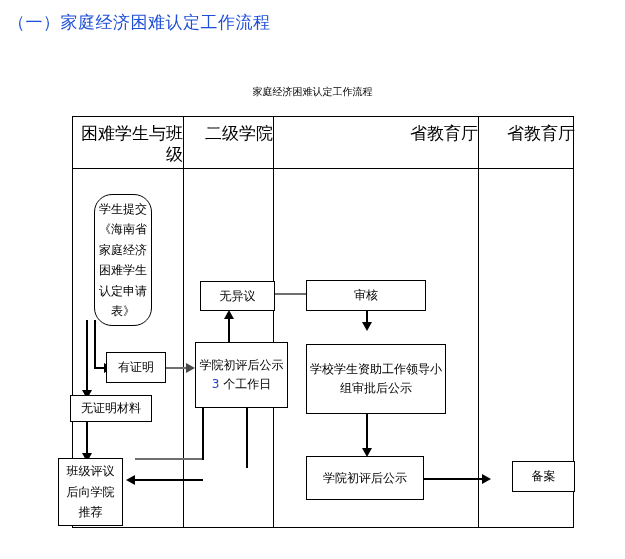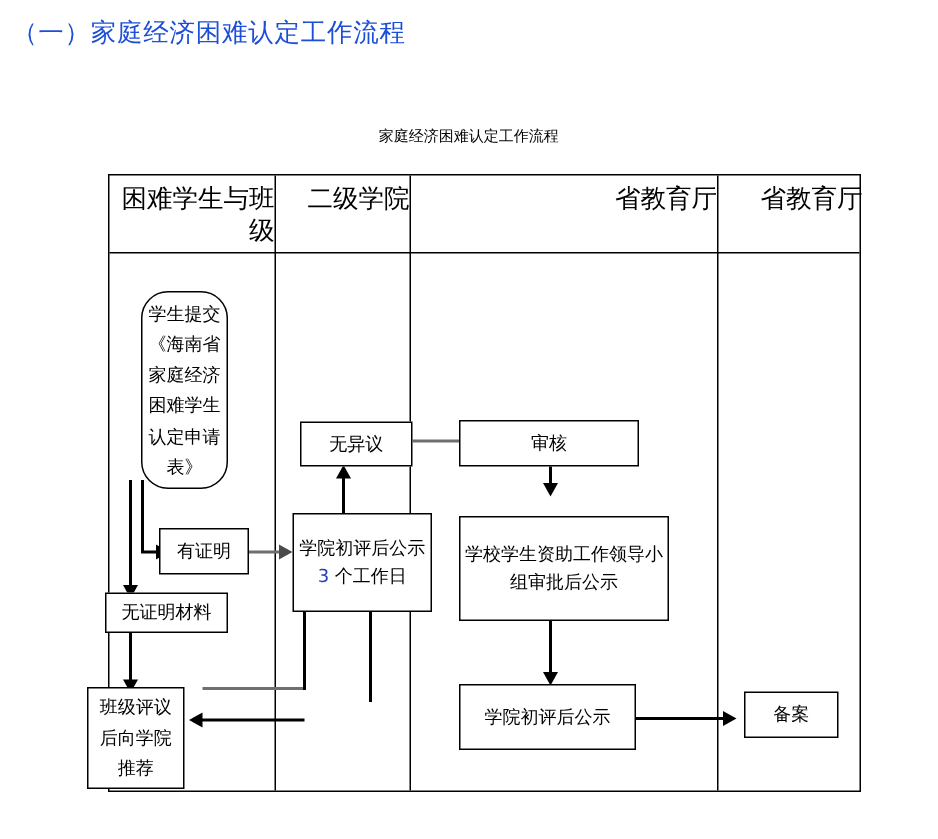--- a/index.html
+++ b/index.html
@@ -184,15 +184,15 @@
     </span>
   </div>
 
 
   <div class="node" style="left:306px; top:280px; width:120px; height:31px;">审核</div>
 
   <div class="node" style="left:306px; top:328px; width:140px; height:70px;margin-top:16px;">学校学生资助工作领导小组审批后公示</div>
 
   <div class="node" style="left:306px; top:456px; width:118px; height:44px;">学院初评后公示</div>
 
-  <div class="node" style="left:496px; top:461px; width:63px; height:31px;">备案</div>
+  <div class="node" style="left:512px; top:461px; width:63px; height:31px;">备案</div>
 
 </div>
 
 </body></html>

